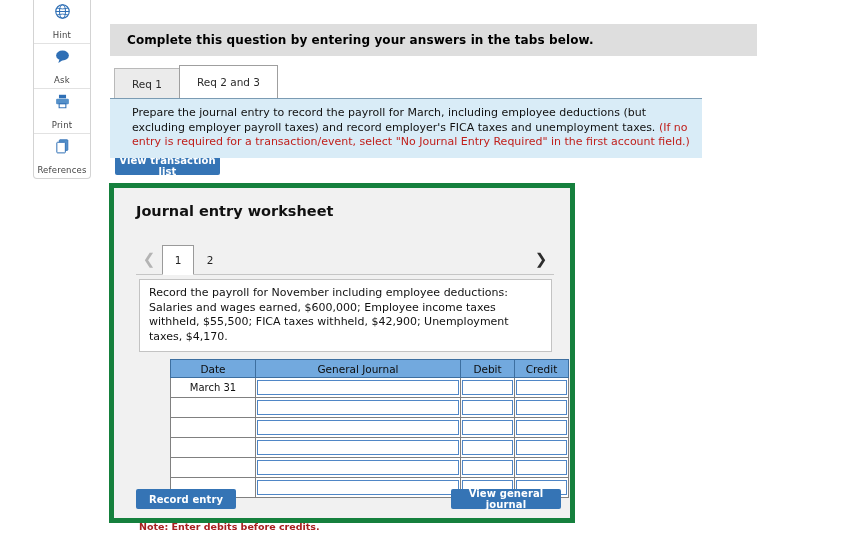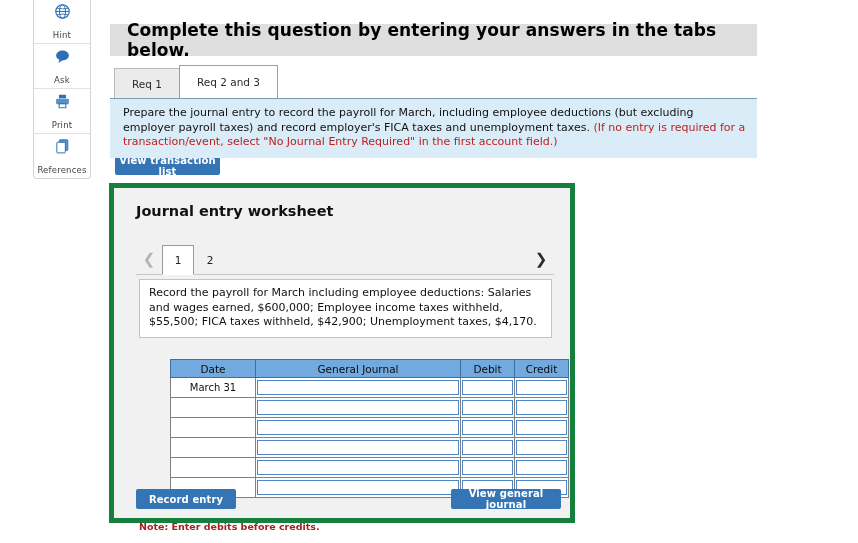--- a/index.html
+++ b/index.html
@@ -53,21 +53,21 @@
     left: 110px;
     top: 24px;
     width: 647px;
     height: 32px;
     background: #dedede;
     display: flex;
     align-items: center;
     box-sizing: border-box;
   }
   .top-bar-text {
-    font-size: 17px;
+    font-size: 12px;
     font-weight: bold;
     color: #000;
     padding-left: 17px;
     letter-spacing: .1px;
   }
 
   
   .tabs {
     position: absolute;
     left: 114px;
@@ -97,25 +97,25 @@
     border-color: #9f9f9f;
     position: relative;
     z-index: 3;
   }
 
   
   .blue-panel {
     position: absolute;
     left: 110px;
     top: 98px;
-    width: 647px;
+    width: 592px;
     background: #d9ecf7;
     border-top: 1px solid #7b9bb3;
     box-sizing: border-box;
-    padding: 7px 10px 8px 13px;
+    padding: 7px 10px 8px 22px;
     z-index: 1;
   }
   .blue-panel p {
     margin: 0;
     font-size: 11px;
     line-height: 14.5px;
     color: #111;
   }
   .redspan { color: #c0201c; }
 
@@ -366,21 +366,21 @@
     <div class="chev chev-left">❮</div>
     <div class="pg active">
       <span>1</span>
     </div>
     <div class="pg">
       <span>2</span>
     </div>
     <div class="chev chev-right">❯</div>
   </div>
 
-  <div class="trans-box">Record the payroll for March including employee deductions: Salaries and wages earned, $600,000; Employee income taxes withheld, $55,500; FICA taxes withheld, $42,900; Unemployment taxes, $4,170.</div>
+  <div class="trans-box">Record the payroll for November including employee deductions: Salaries and wages earned, $600,000; Employee income taxes withheld, $55,500; FICA taxes withheld, $42,900; Unemployment taxes, $4,170.</div>
 
   <div class="note">Note: Enter debits before credits.</div>
 
   <table class="jtable">
     <colgroup>
       <col class="col-date">
         <col class="col-gj">
         <col class="col-debit">
         <col class="col-credit">
     </colgroup>

